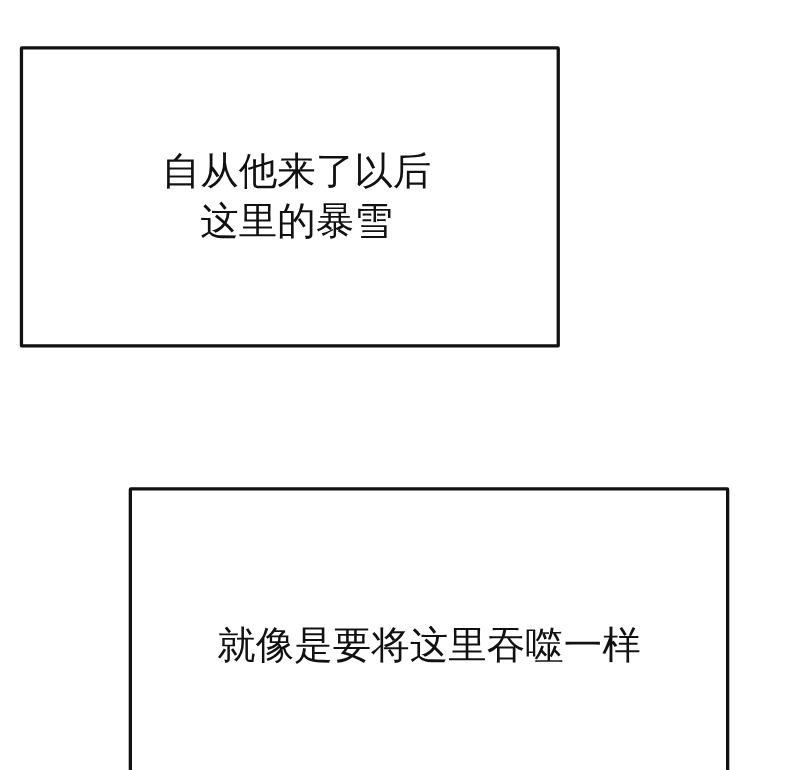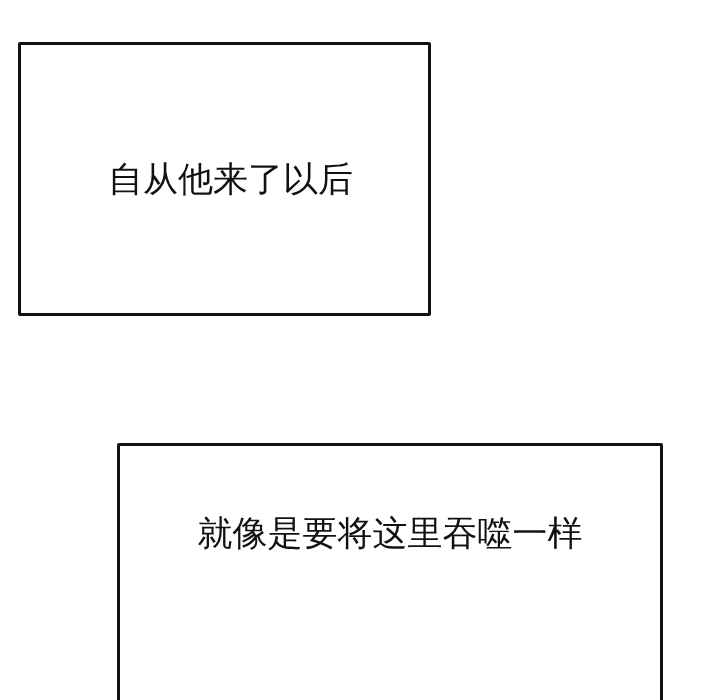--- a/index.html
+++ b/index.html
@@ -21,21 +21,21 @@
       border-radius: 2px;
       background: #ffffff;
       display: flex;
       flex-direction: column;
       align-items: center;
       justify-content: center;
     }
     .panel-1 {
       left: 18px;
       top: 42px;
-      width: 413px;
+      width: 491px;
       height: 274px;
       padding-left: 12px;
     }
     .panel-2 {
       left: 117px;
       top: 443px;
       width: 546px;
       height: 300px;
       justify-content: flex-start;
     }
@@ -44,29 +44,30 @@
       font-size: 35px;
       line-height: 46px;
       text-align: center;
       white-space: nowrap;
       letter-spacing: 0px;
     }
     .panel-1 .caption-block {
       margin-top: 0px;
     }
     .panel-2 .caption-block {
-      margin-top: 64px;
+      margin-top: 118px;
     }
   </style>
 </head>
 <body>
 
 <div class="panel panel-1">
   <div class="caption-block">
     <div class="caption">自从他来了以后</div>
+    <div class="caption">这里的暴雪</div>
   </div>
 </div>
 
 <div class="panel panel-2">
   <div class="caption-block">
     <div class="caption">就像是要将这里吞噬一样</div>
   </div>
 </div>
 
 </body></html>

